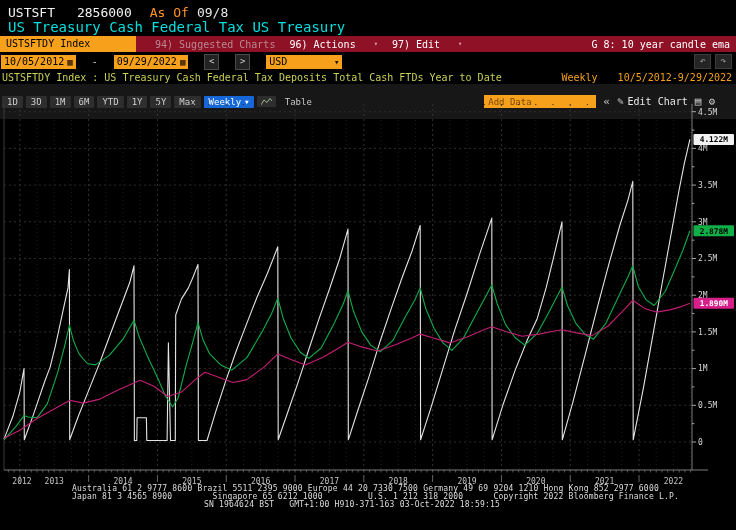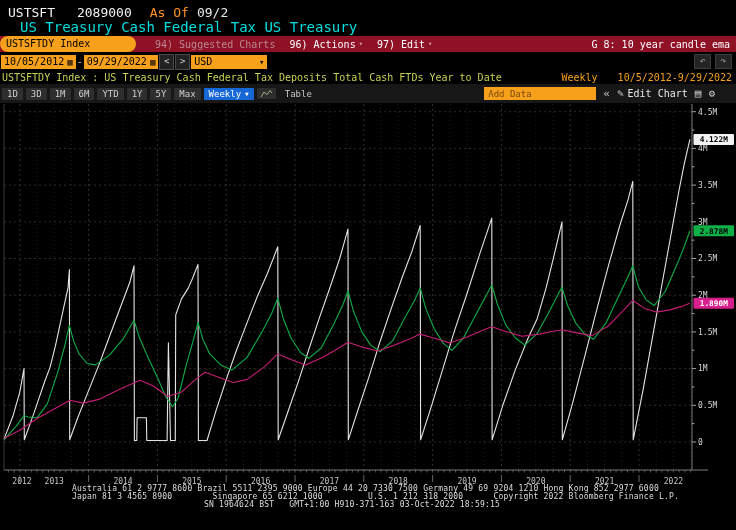--- a/index.html
+++ b/index.html
@@ -5,46 +5,46 @@
   html,body{margin:0;padding:0;background:#000;}
   body{width:736px;height:530px;position:relative;overflow:hidden;
        font-family:"DejaVu Sans Mono",monospace;color:#e8e8e8;}
   .row{position:absolute;left:0;right:0;display:flex;align-items:center;}
   
   #hdr1{top:4px;height:17px;font-size:13px;padding-left:8px;}
   #hdr1 .tick{color:#f2f2f2;margin-right:22px;}
   #hdr1 .val{color:#f2f2f2;margin-right:18px;}
   #hdr1 .asof{color:#ff9326;margin-right:8px;}
   
-  #hdr2{top:17px;height:19px;font-size:14px;padding-left:20px;color:#00dfdf;}
+  #hdr2{top:17px;height:19px;font-size:14px;padding-left:8px;color:#00dfdf;}
   
   #cmdbar{top:36px;height:16px;background:#8e1126;font-size:10px;}
-  .chip{background:#f6a01b;color:#000;height:16px;line-height:16px;padding:0 6px;border-radius:8px;}
+  .chip{background:#f6a01b;color:#000;height:16px;line-height:16px;padding:0 6px;}
   #cmd-sec{width:124px;}
   #cmd-sug{color:#bb8892;margin-left:19px;}
-  .cmd-btn{color:#fff;margin-left:14px;display:flex;align-items:center;gap:3px;}
+  .cmd-btn{color:#fff;margin-left:14px;display:flex;align-items:center;gap:18px;}
   .cmd-btn .dd{color:#d9a0ac;font-size:7px;}
   #g8{margin-left:auto;color:#fff;padding-right:6px;padding-left:16px;}
   
-  #daterow{top:53px;height:17px;font-size:10px;gap:1px;padding-left:1px;}
+  #daterow{top:53px;height:17px;font-size:10px;gap:16px;padding-left:1px;}
   .datechip{background:#f6a01b;color:#000;height:14px;line-height:14px;padding:0 3px;display:flex;align-items:center;gap:3px;}
   .datechip .cal{font-size:9px;color:#201400;}
   .navbtn{width:13px;height:14px;background:#222;border:1px solid #4a4a4a;color:#ccc;
           font-size:9px;line-height:12px;text-align:center;}
   #ccychip{width:70px;justify-content:space-between;}
   .dash{color:#ccc;}
   #hist-nav{margin-left:auto;display:flex;gap:4px;padding-right:4px;}
   .histbtn{width:15px;height:13px;background:#242424;border:1px solid #3c3c3c;color:#9a9a9a;
            font-size:10px;line-height:11px;text-align:center;}
   
   #titlerow{top:70px;height:14px;font-size:10px;padding-left:2px;}
   #charttitle{color:#cbd153;}
   #titlerow .rt{margin-left:auto;color:#f6a01b;display:flex;gap:20px;padding-right:4px;}
   
-  #toolbar{top:84px;height:19px;background:#171717;font-size:9px;gap:3px;padding-left:2px;}
+  #toolbar{top:84px;height:35px;background:#171717;font-size:9px;gap:3px;padding-left:2px;}
   .pbtn{background:#2e2e2e;color:#cfcfcf;padding:1px 5px;border-radius:1px;}
   .pbtn.active{background:#1668d9;color:#fff;display:flex;align-items:center;gap:4px;}
   .pbtn.active .dd{font-size:6px;}
   .iconbtn{background:#2e2e2e;border-radius:1px;padding:1px 3px;display:flex;align-items:center;}
   #tablebtn{color:#c8c8c8;margin-left:6px;}
   #tb-right{margin-left:auto;display:flex;align-items:center;gap:7px;padding-right:21px;}
   #adddata{width:104px;height:13px;background:#f6a01b;border:none;outline:none;
            font:9px "DejaVu Sans Mono",monospace;color:#7a4a07;padding:0 4px;}
   #adddata::placeholder{color:#7a4a07;opacity:1;}
   .tb-ico{color:#c8c8c8;font-size:11px;}
@@ -54,23 +54,23 @@
   .foot{position:absolute;font-size:8px;color:#dedede;white-space:pre;letter-spacing:.2px;}
   #foot1{top:484px;left:72px;}
   #foot2{top:492px;left:72px;}
   #foot3{top:500px;left:204px;}
 </style>
 </head>
 <body>
 
 <div class="row" id="hdr1">
   <span class="tick">USTSFT</span>
-  <span class="val">2089000</span>
+  <span class="val">2856000</span>
   <span class="asof">As Of</span>
-  <span>09/2</span>
+  <span>09/8</span>
 </div>
 
 <div class="row" id="hdr2">US Treasury Cash Federal Tax  US Treasury</div>
 
 <div class="row" id="cmdbar">
   <span class="chip" id="cmd-sec">USTSFTDY Index</span>
   <span id="cmd-sug">94) Suggested Charts</span>
   <span class="cmd-btn">
     <span>96) Actions</span>
     <span class="dd">▾</span>

